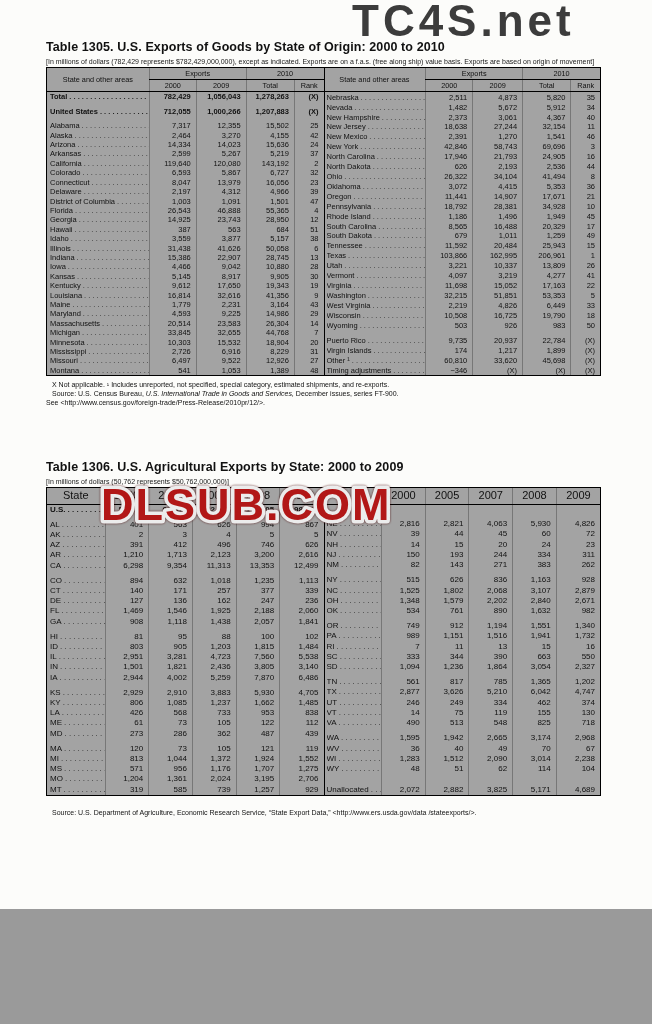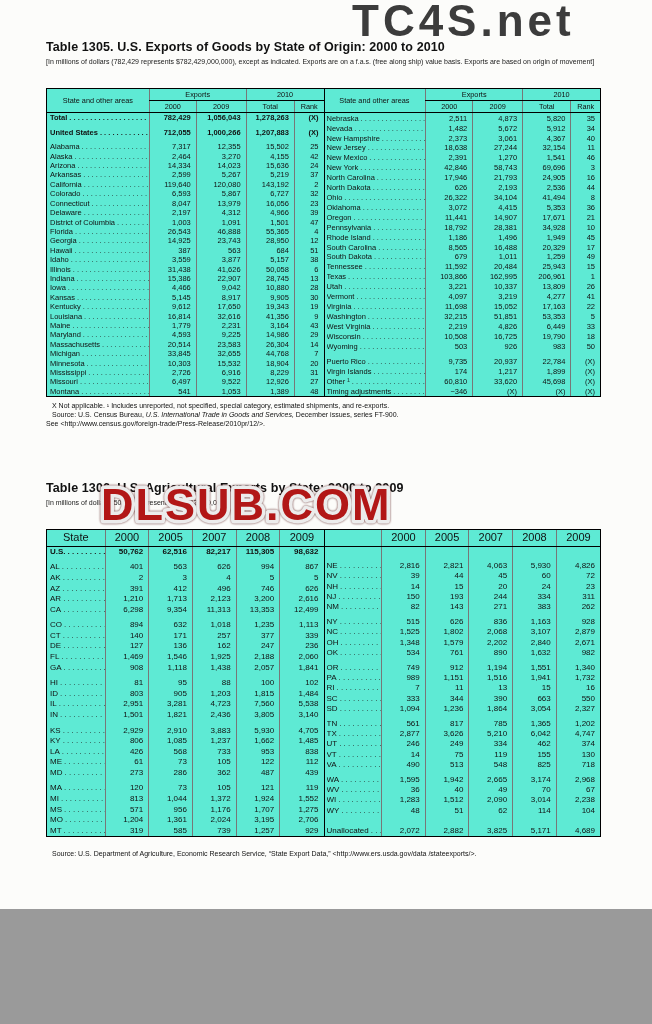--- a/index.html
+++ b/index.html
@@ -4,21 +4,21 @@
 <style>
   *{box-sizing:border-box;margin:0;padding:0}
   html,body{background:#9a9a9a}
   .page{width:652px;height:909px;margin:0 auto;background:#fcfcfa;position:relative;overflow:hidden;
         font-family:"Liberation Sans",sans-serif;color:#111}
   .content{position:absolute;left:46px;top:40px;width:555px}
 
   .t-title{font-size:12.5px;font-weight:bold;letter-spacing:.1px}
   .t-note{font-size:7px;line-height:1.32;color:#1a1a1a;margin-top:3px}
 
-  .tablebox{border:1px solid #000;display:flex;margin-top:22px;position:relative;background:#5eead4}
+  .tablebox{border:1px solid #000;display:flex;margin-top:1px;position:relative;background:#a3a3a3}
   .tablebox::after{content:"";position:absolute;top:0;bottom:0;left:50%;width:1px;background:#000}
   table.half{width:50%;border-collapse:collapse;table-layout:fixed;font-size:7.5px}
   thead th{font-weight:normal;font-size:7.3px;text-align:center;vertical-align:middle;
            padding:1px 2px;border-bottom:1px solid #000;line-height:1.25}
   th.bl,td.num{border-left:1px solid #777}
   td{height:9.4px;line-height:9.4px;white-space:nowrap;overflow:hidden;vertical-align:middle}
   td.num{text-align:right;padding:0 5px 0 2px}
   td.st{padding-left:3px}
   tr.b{font-weight:bold}
   tr.sp td{height:5px;line-height:5px}
@@ -1061,20 +1061,33 @@
                   <span class="nm">IN</span>
                   <span class="ld"></span>
                 </div>
               </td>
               <td class="num">1,501</td>
               <td class="num">1,821</td>
               <td class="num">2,436</td>
               <td class="num">3,805</td>
               <td class="num">3,140</td>
             </tr>
+            <tr>
+              <td class="st">
+                <div class="lw">
+                  <span class="nm">IA</span>
+                  <span class="ld"></span>
+                </div>
+              </td>
+              <td class="num">2,944</td>
+              <td class="num">4,002</td>
+              <td class="num">5,259</td>
+              <td class="num">7,870</td>
+              <td class="num">6,486</td>
+            </tr>
             <tr class="sp">
               <td class="st"></td>
               <td class="num"></td>
               <td class="num"></td>
               <td class="num"></td>
               <td class="num"></td>
               <td class="num"></td>
             </tr>
             <tr>
               <td class="st">

